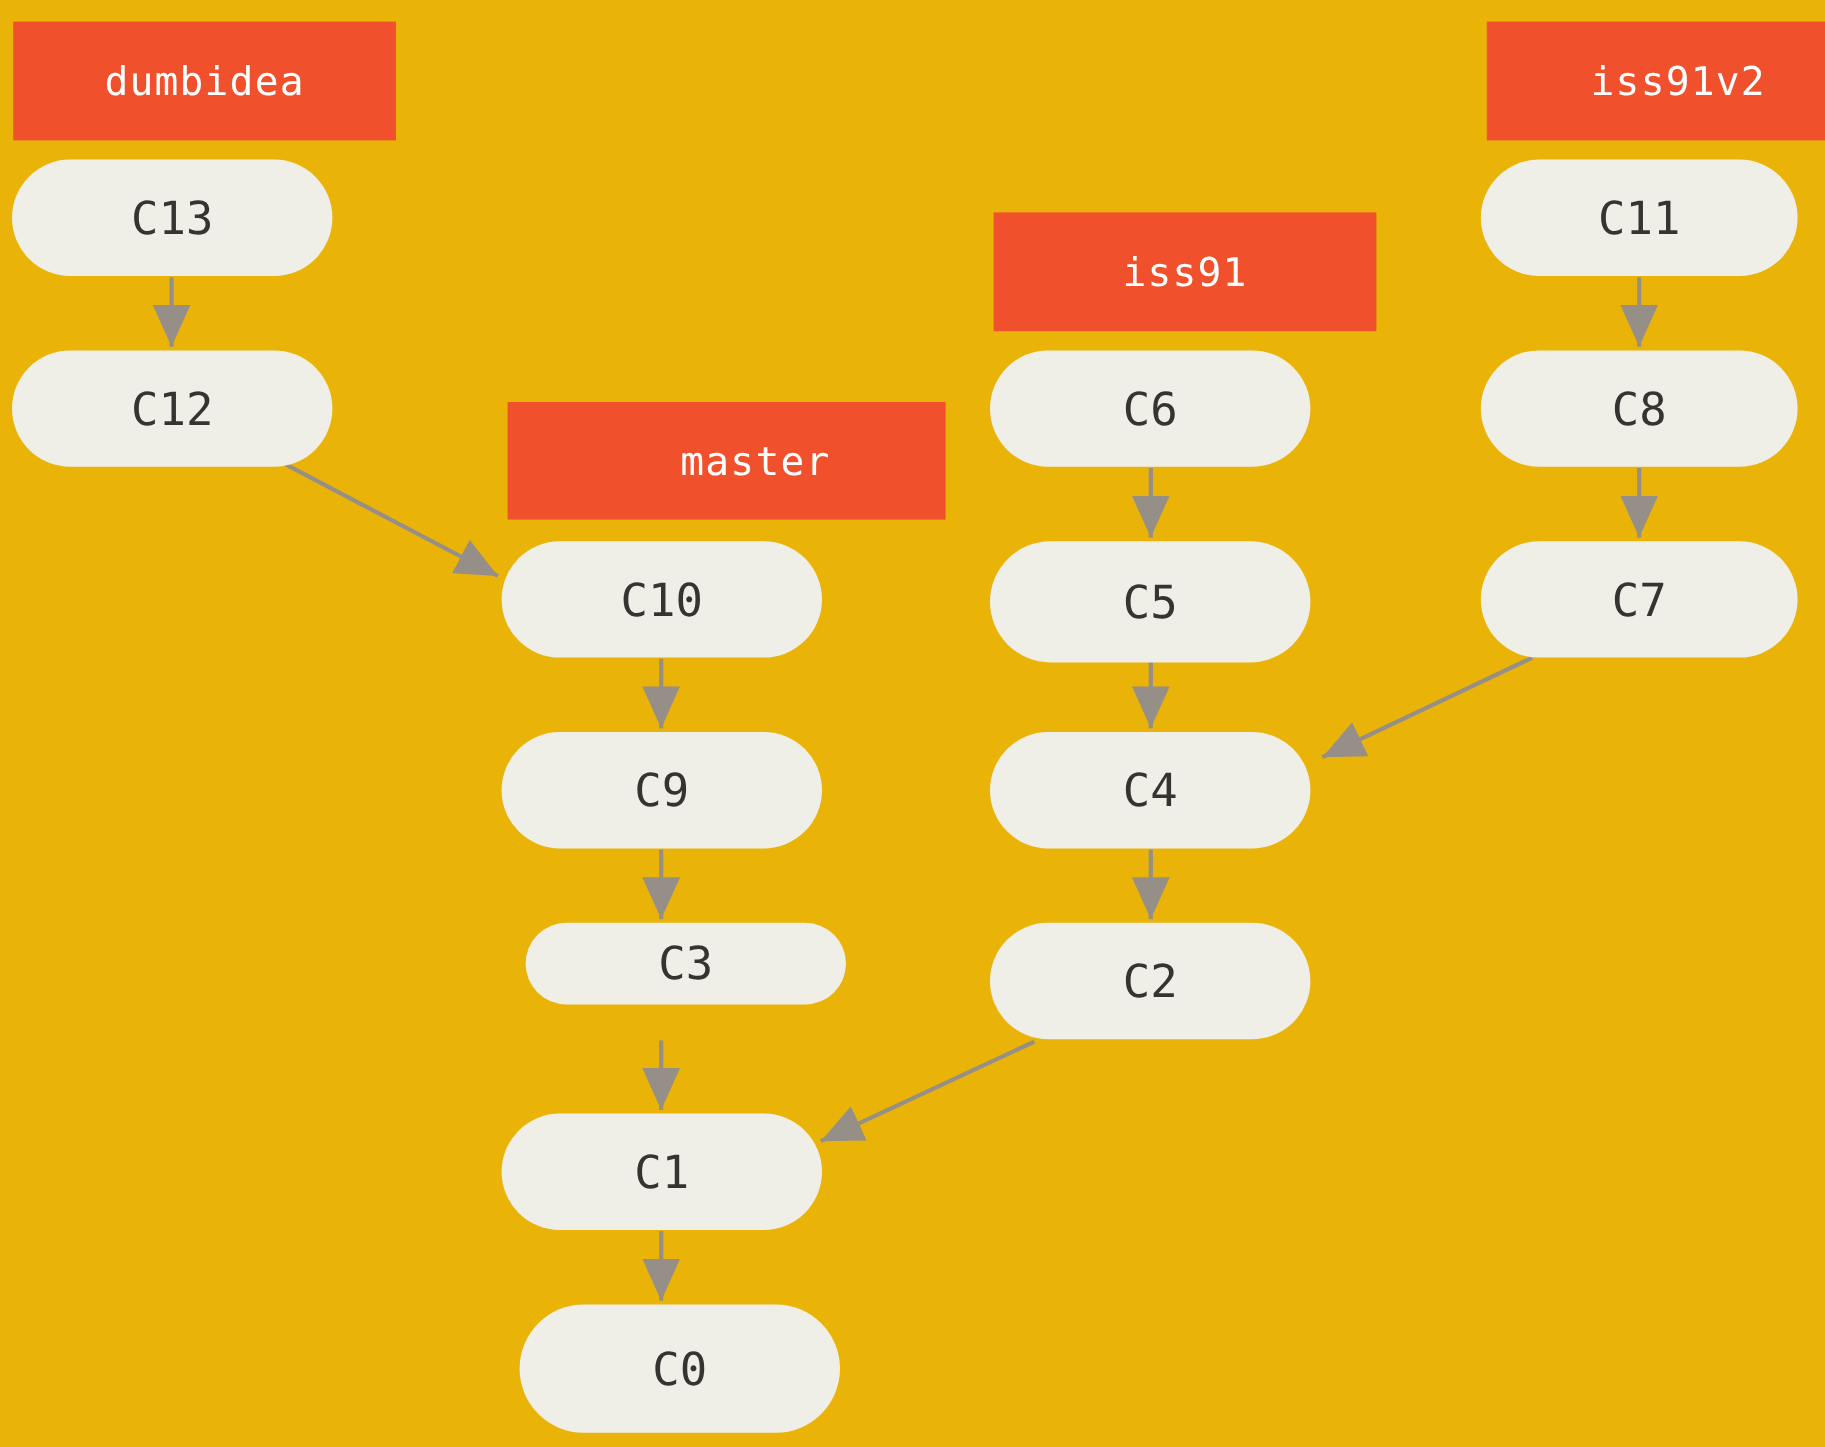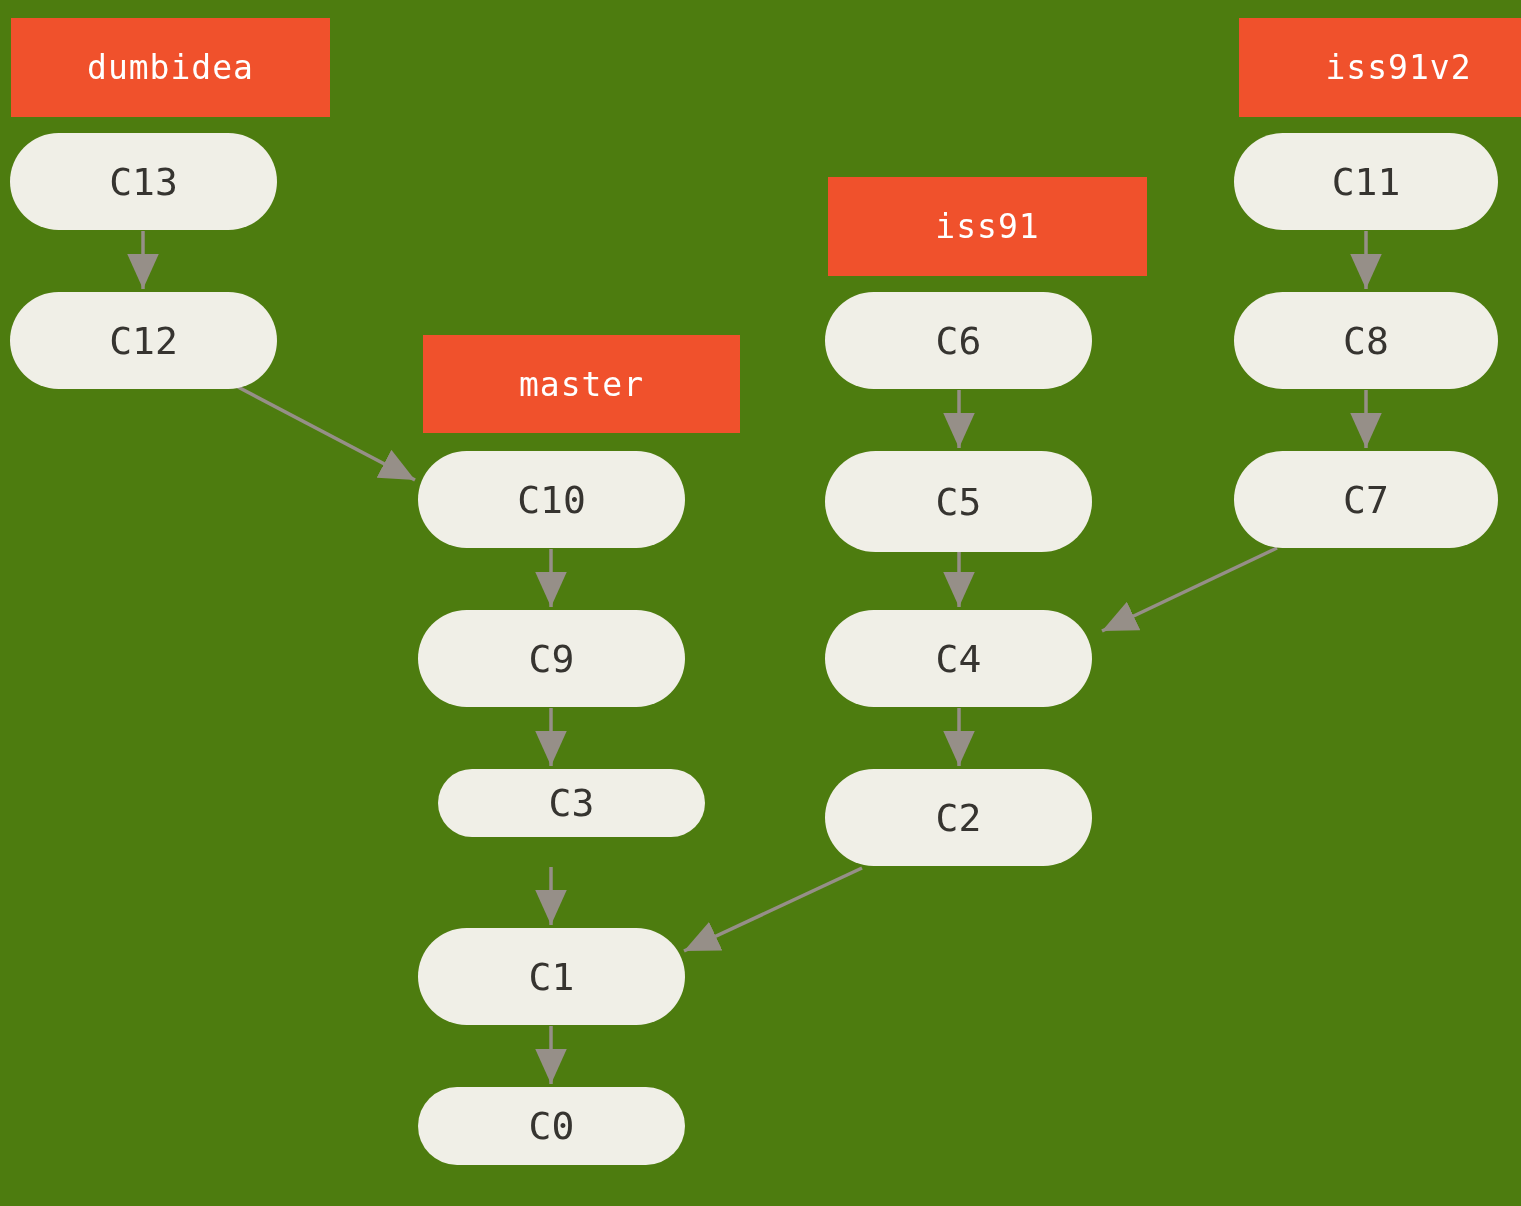--- a/index.html
+++ b/index.html
@@ -36,21 +36,21 @@
     display: flex;
     align-items: center;
     justify-content: center;
     border-radius: 999px;
     font-size: 38px;
   }
 </style>
 </head>
 <body>
 
-<div class="canvas" style="width: 1521px; height: 1206px; background: #4d7c0f;">
+<div class="canvas" style="width: 1521px; height: 1206px; background: #eab308;">
   <svg class="edge-layer" xmlns="http://www.w3.org/2000/svg" viewBox="0 0 1521 1206">
       <defs>
         <marker id="arrowhead" viewBox="0 0 10 9" refX="10" refY="4.5" markerWidth="10" markerHeight="9" orient="auto">
           <path d="M0,0 L10,4.5 L0,9 Z" fill="#968F88"></path>
         </marker>
       </defs>
       <line x1="143" y1="231" x2="143" y2="289" stroke="#968F88" stroke-width="3.5" marker-end="url(#arrowhead)"></line>
       <line x1="238" y1="387" x2="415" y2="480" stroke="#968F88" stroke-width="3.5" marker-end="url(#arrowhead)"></line>
       <line x1="551" y1="549" x2="551" y2="607" stroke="#968F88" stroke-width="3.5" marker-end="url(#arrowhead)"></line>
       <line x1="551" y1="708" x2="551" y2="766" stroke="#968F88" stroke-width="3.5" marker-end="url(#arrowhead)"></line>
@@ -61,21 +61,21 @@
       <line x1="959" y1="708" x2="959" y2="766" stroke="#968F88" stroke-width="3.5" marker-end="url(#arrowhead)"></line>
       <line x1="862" y1="868" x2="684" y2="951" stroke="#968F88" stroke-width="3.5" marker-end="url(#arrowhead)"></line>
       <line x1="1366" y1="231" x2="1366" y2="289" stroke="#968F88" stroke-width="3.5" marker-end="url(#arrowhead)"></line>
       <line x1="1366" y1="390" x2="1366" y2="448" stroke="#968F88" stroke-width="3.5" marker-end="url(#arrowhead)"></line>
       <line x1="1277" y1="548" x2="1102" y2="631" stroke="#968F88" stroke-width="3.5" marker-end="url(#arrowhead)"></line>
     </svg>
   <div class="node-layer">
       <div class="branch-label" style="left: 11px; top: 18px; width: 319px; height: 99px; background: rgb(240, 81, 44); color: rgb(255, 255, 255);">
         <span>dumbidea</span>
       </div>
-      <div class="branch-label" style="left: 423px; top: 335px; width: 317px; height: 98px; background: rgb(240, 81, 44); color: rgb(255, 255, 255);">
+      <div class="branch-label" style="left: 423px; top: 335px; width: 317px; height: 98px; background: rgb(240, 81, 44); color: rgb(255, 255, 255); padding-left: 48px;">
         <span>master</span>
       </div>
       <div class="branch-label" style="left: 828px; top: 177px; width: 319px; height: 99px; background: rgb(240, 81, 44); color: rgb(255, 255, 255);">
         <span>iss91</span>
       </div>
       <div class="branch-label" style="left: 1239px; top: 18px; width: 319px; height: 99px; background: rgb(240, 81, 44); color: rgb(255, 255, 255);">
         <span>iss91v2</span>
       </div>
       <div class="commit-node" style="left: 10px; top: 133px; width: 267px; height: 97px; background: rgb(240, 239, 231); color: rgb(54, 52, 48);">
         <span>C13</span>
@@ -88,21 +88,21 @@
       </div>
       <div class="commit-node" style="left: 418px; top: 610px; width: 267px; height: 97px; background: rgb(240, 239, 231); color: rgb(54, 52, 48);">
         <span>C9</span>
       </div>
       <div class="commit-node" style="left: 438px; top: 769px; width: 267px; height: 68px; background: rgb(240, 239, 231); color: rgb(54, 52, 48);">
         <span>C3</span>
       </div>
       <div class="commit-node" style="left: 418px; top: 928px; width: 267px; height: 97px; background: rgb(240, 239, 231); color: rgb(54, 52, 48);">
         <span>C1</span>
       </div>
-      <div class="commit-node" style="left: 418px; top: 1087px; width: 267px; height: 78px; background: rgb(240, 239, 231); color: rgb(54, 52, 48);">
+      <div class="commit-node" style="left: 433px; top: 1087px; width: 267px; height: 107px; background: rgb(240, 239, 231); color: rgb(54, 52, 48);">
         <span>C0</span>
       </div>
       <div class="commit-node" style="left: 825px; top: 292px; width: 267px; height: 97px; background: rgb(240, 239, 231); color: rgb(54, 52, 48); align-items: center;">
         <span>C6</span>
       </div>
       <div class="commit-node" style="left: 825px; top: 451px; width: 267px; height: 101px; background: rgb(240, 239, 231); color: rgb(54, 52, 48);">
         <span>C5</span>
       </div>
       <div class="commit-node" style="left: 825px; top: 610px; width: 267px; height: 97px; background: rgb(240, 239, 231); color: rgb(54, 52, 48);">
         <span>C4</span>

